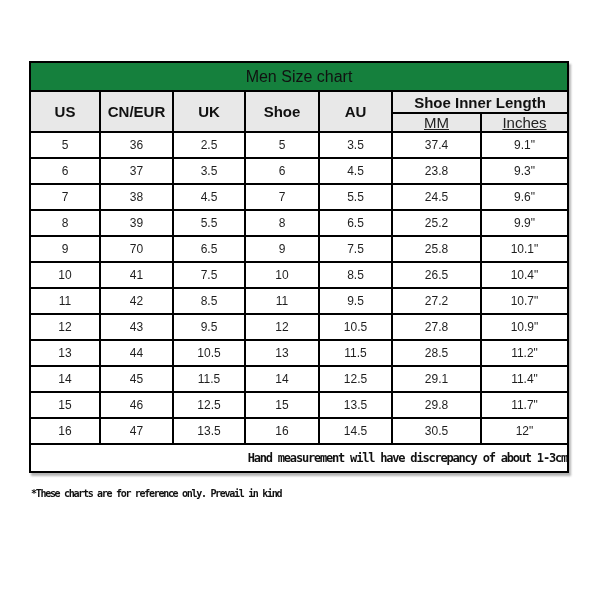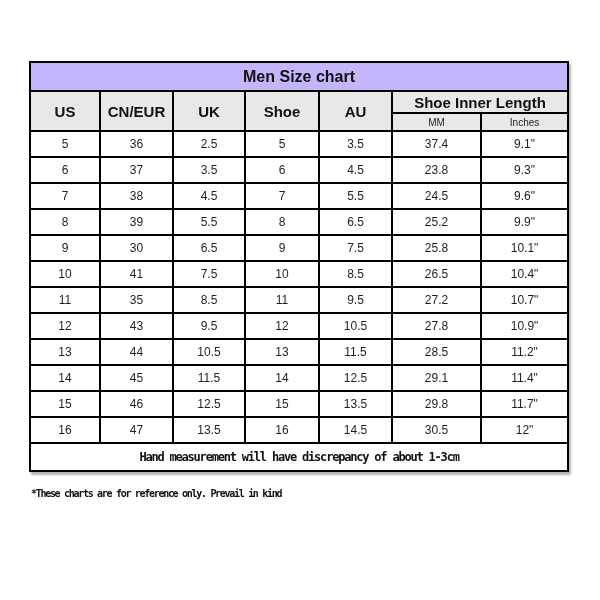--- a/index.html
+++ b/index.html
@@ -30,55 +30,57 @@
     text-align: center;
     vertical-align: middle;
     padding: 0;
     color: #1f1f1f;
     overflow: hidden;
     white-space: nowrap;
   }
   tr.row-title td {
     height: 27px;
     font-size: 16px;
-    font-weight: bold;
-    color: #111111;
-    background: #c4b5fd;
+    font-weight: normal;
+    color: #111111;
+    background: #15803d;
   }
   tr.row-head1 td {
     background: var(--header-bg, #e8e8e8);
     font-weight: bold;
     font-size: 15px;
     color: #111111;
   }
   tr.row-head1 td.col-head {
     height: 38px; 
     margin-top: 29px;
   }
   tr.row-head1 td.group-head {
     height: 20px;
   }
   tr.row-head2 td {
     background: var(--header-bg, #e8e8e8);
-    font-size: 10px;
+    font-size: 15px;
     font-weight: normal;
     height: 16px;
     color: #222222;
+    text-decoration: underline;
   }
   tbody tr td {
     height: 24px;
     font-size: 12px;
   }
   tr.row-note td {
     height: 26px;
     font-family: "DejaVu Sans Mono", monospace;
     font-weight: bold;
     font-size: 12px;
     letter-spacing: -1.2px;
     color: #111111;
+    text-align: right;
   }
   .footnote {
     position: absolute;
     left: 31px;
     top: 488px;
     font-family: "DejaVu Sans Mono", monospace;
     font-weight: bold;
     font-size: 10px;
     letter-spacing: -1.3px;
     color: #111111;
@@ -148,39 +150,39 @@
           <td>8</td>
           <td>39</td>
           <td>5.5</td>
           <td>8</td>
           <td>6.5</td>
           <td>25.2</td>
           <td>9.9"</td>
         </tr>
         <tr>
           <td>9</td>
-          <td>30</td>
+          <td>70</td>
           <td>6.5</td>
           <td>9</td>
           <td>7.5</td>
           <td>25.8</td>
           <td>10.1"</td>
         </tr>
         <tr>
           <td>10</td>
           <td>41</td>
           <td>7.5</td>
           <td>10</td>
           <td>8.5</td>
           <td>26.5</td>
           <td>10.4"</td>
         </tr>
         <tr>
           <td>11</td>
-          <td>35</td>
+          <td>42</td>
           <td>8.5</td>
           <td>11</td>
           <td>9.5</td>
           <td>27.2</td>
           <td>10.7"</td>
         </tr>
         <tr>
           <td>12</td>
           <td>43</td>
           <td>9.5</td>

